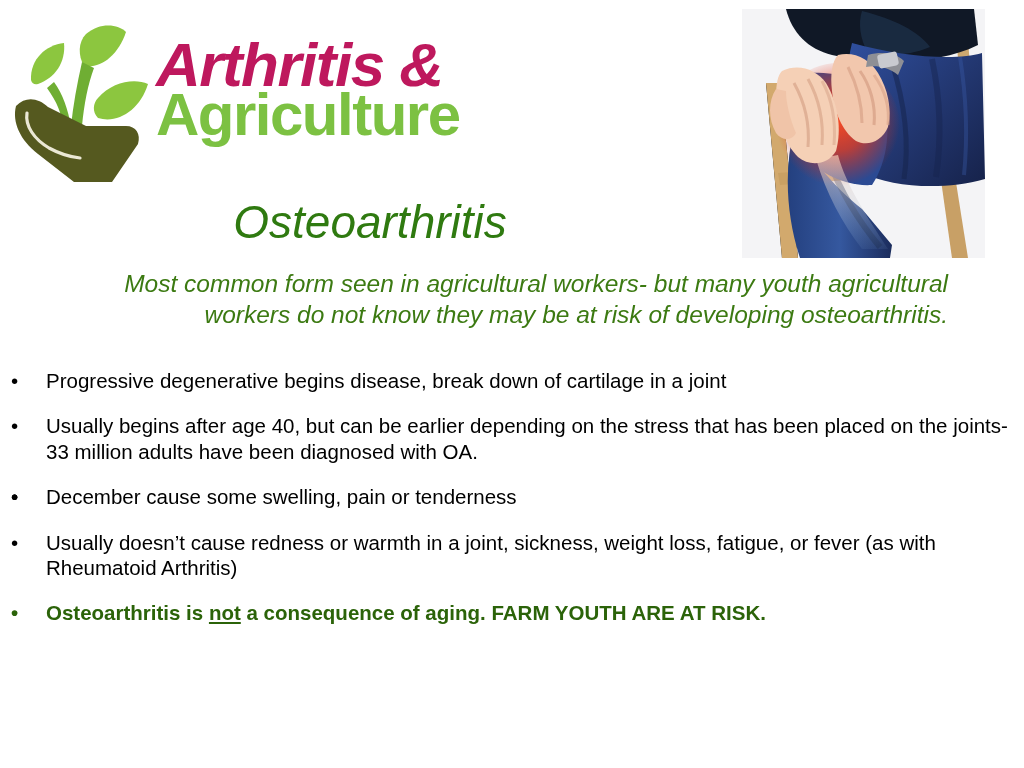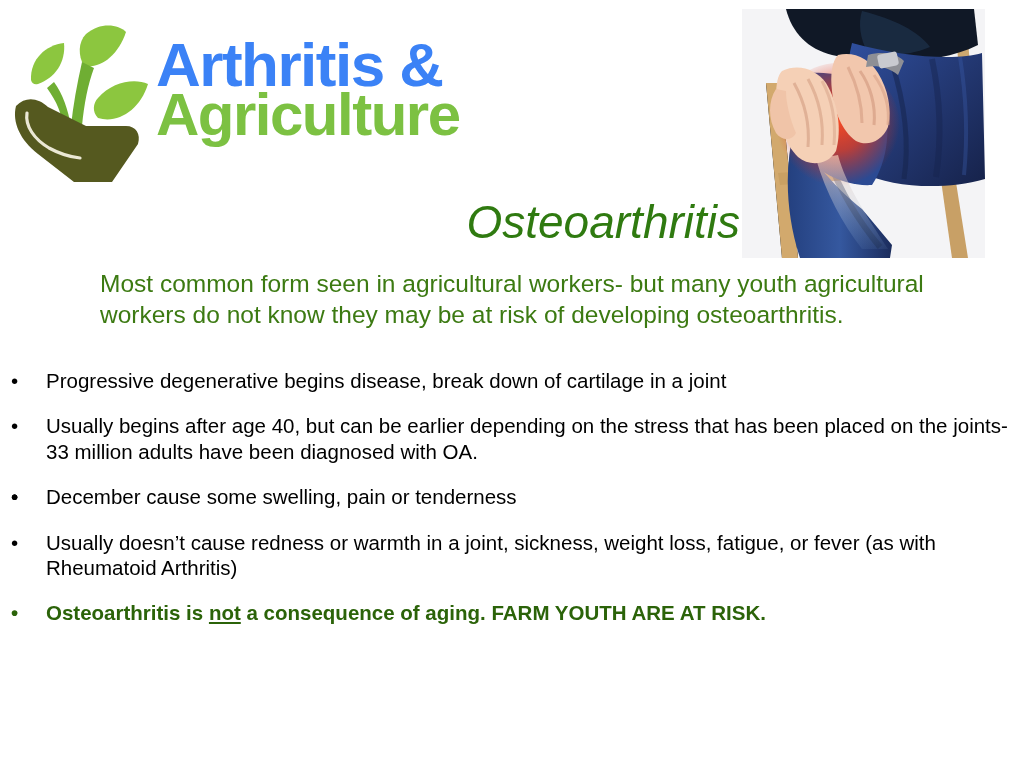--- a/index.html
+++ b/index.html
@@ -39,21 +39,22 @@
     height: 150px;
   }
   .logo-line {
     font-weight: bold;
     letter-spacing: -1.5px;
     line-height: 0.92;
     white-space: nowrap;
   }
   #logo-line-1 {
     font-size: 62px;
-    color: #3b82f6;
+    color: #be185d;
+    font-style: italic;
   }
   #logo-line-2 {
     font-size: 60px;
     color: #7cc142;
     margin-top: -6px;
     margin-left: 0;
   }
 
   
   #knee-photo {
@@ -66,36 +67,37 @@
     background: #e8e9ed;
   }
   #knee-photo svg { display: block; }
 
   
   #title {
     position: absolute;
     left: 0px;
     top: 196px;
     width: 740px;
-    text-align: right;
+    text-align: center;
     font-size: 46px;
     font-style: italic;
     color: #2f7a10;
     line-height: 1.15;
     white-space: nowrap;
   }
 
   
   #subtitle {
     position: absolute;
     left: 100px;
     top: 268px;
     width: 848px;
-    text-align: left;
+    text-align: right;
     font-size: 24.5px;
+    font-style: italic;
     color: #3c7a12;
     line-height: 1.27;
   }
 
   
   #bullets {
     position: absolute;
     left: 0px;
     top: 368px;
     width: 1024px;

